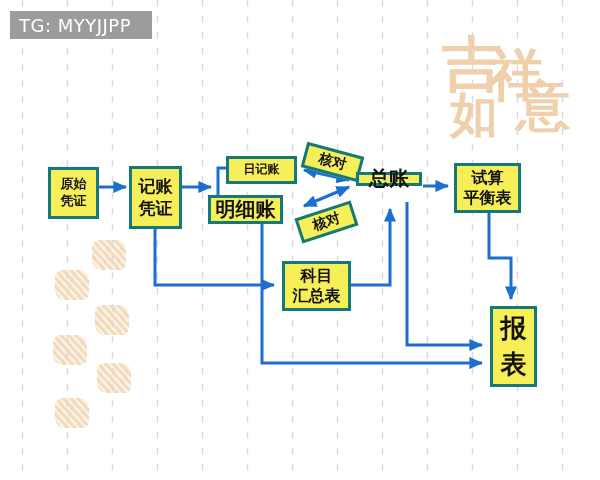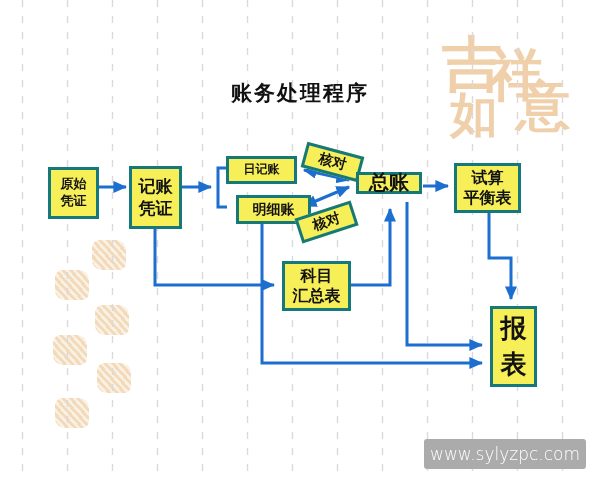--- a/index.html
+++ b/index.html
@@ -85,27 +85,26 @@
       <path d="M407,202 L407,345 L482,345" marker-end="url(#ae)"></path>
       <path d="M489,213 L489,258 L511,258 L511,299" marker-end="url(#ae)"></path>
     </g>
   </svg>
 
   <div class="node" style="left:48px;top:167px;width:51px;height:52px;font-size:13px">原始
 凭证</div>
   <div class="node" style="left:129px;top:166px;width:53px;height:63px;font-size:17px">记账
 凭证</div>
   <div class="node" style="left:226px;top:156px;width:71px;height:28px;font-size:12px">日记账</div>
-  <div class="node" style="left:236px;top:195px;width:75px;height:29px;font-size:14px">明细账</div>
+  <div class="node" style="left:208px;top:195px;width:75px;height:29px;font-size:20px">明细账</div>
   <div class="node" style="left:303px;top:149px;width:59px;height:26px;font-size:14px;transform:rotate(15deg)">核对</div>
   <div class="node" style="left:297px;top:209px;width:59px;height:26px;font-size:14px;transform:rotate(-18deg)">核对</div>
-  <div class="node" style="left:356px;top:172px;width:66px;height:22px;font-size:20px">总账</div>
+  <div class="node" style="left:356px;top:172px;width:66px;height:14px;font-size:20px">总账</div>
   <div class="node" style="left:282px;top:261px;width:69px;height:50px;font-size:16px">科目
 汇总表</div>
   <div class="node" style="left:454px;top:163px;width:67px;height:50px;font-size:16px">试算
 平衡表</div>
   <div class="node" style="left:490px;top:306px;width:47px;height:81px;font-size:26px;line-height:1.35">报
 表</div>
 
-  <div class="title">账务处理程序</div>
-  <div class="urlmark">www.sylyzpc.com</div>
+  <div class="badge">TG: MYYJJPP</div>
 
 </div>
 
 </body></html>

